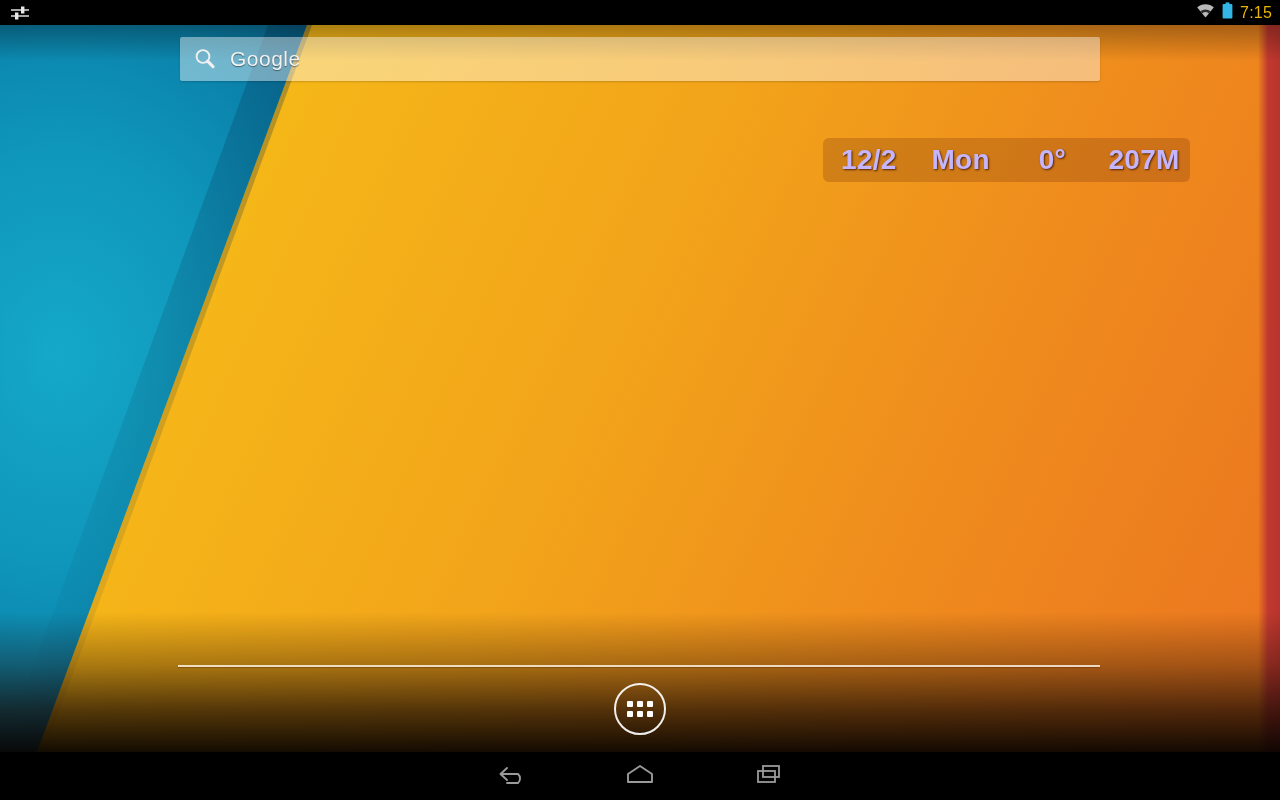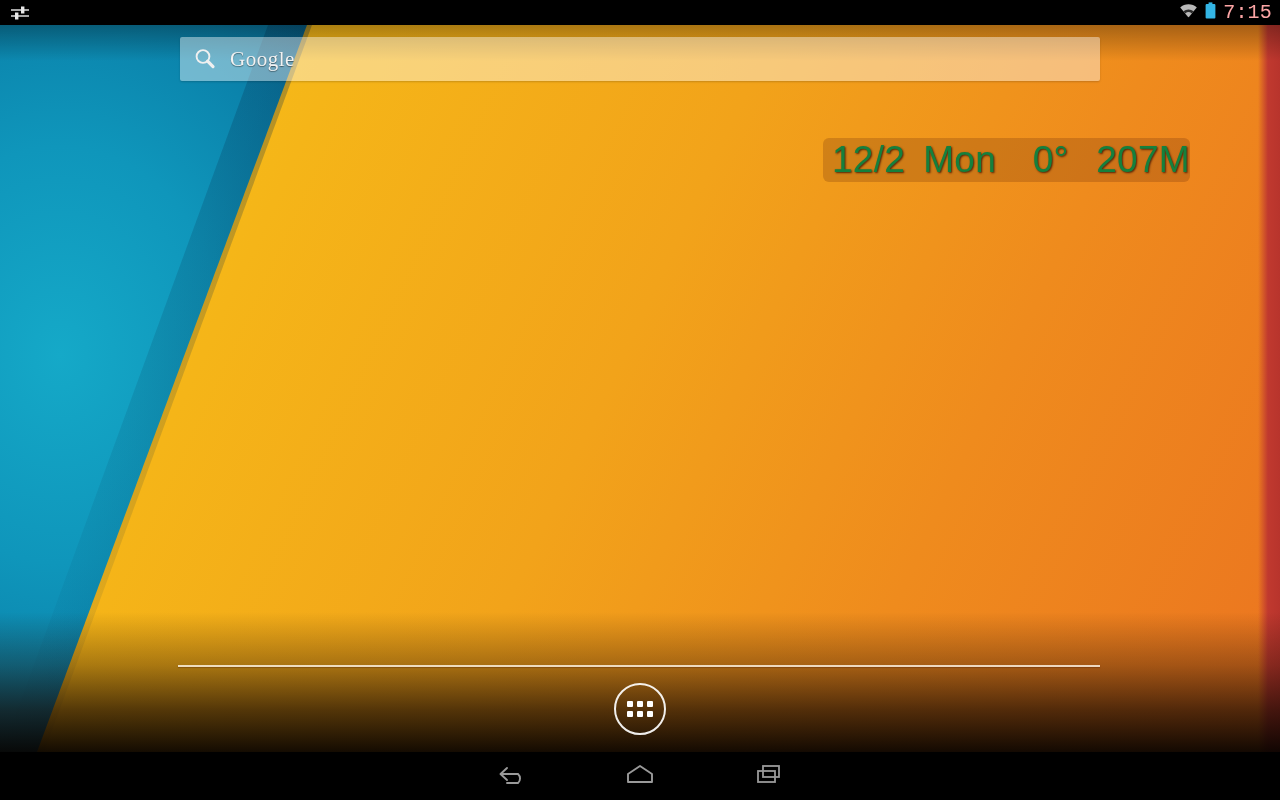--- a/index.html
+++ b/index.html
@@ -104,24 +104,24 @@
   }
   #sb-right {
     position: absolute;
     right: 6px; top: 0;
     height: 25px;
     display: flex;
     align-items: center;
     gap: 7px;
   }
   #sb-time {
-    color: #fca5a5;
-    font-size: 20px;
+    color: #eab308;
+    font-size: 16px;
     letter-spacing: 0.2px;
-    font-family: Liberation Mono, monospace;
+    font-family: Liberation Sans, sans-serif;
     padding-right: 2px;
   }
 
   
   #searchbar {
     position: absolute;
     left: 180px; top: 37px;
     width: 920px; height: 44px;
     background: rgba(255,255,255,0.42);
     border-radius: 2px;
@@ -131,21 +131,21 @@
     z-index: 20;
   }
   #search-icon-wrap {
     width: 46px;
     display: flex;
     align-items: center;
     justify-content: center;
     margin-left: 2px;
   }
   #search-label {
-    font-family: Liberation Serif, serif;
+    font-family: Liberation Sans, sans-serif;
     font-size: 21px;
     color: #f2f2f2;
     text-shadow: 0 1px 1px rgba(0,0,0,0.45);
     letter-spacing: 0.5px;
     margin-left: 2px;
   }
 
   
   #widget {
     position: absolute;
@@ -153,23 +153,23 @@
     width: 367px; height: 44px;
     background: rgba(90,30,10,0.22);
     border-radius: 6px;
     display: flex;
     align-items: center;
     z-index: 20;
   }
   .wgt-cell {
     flex: 1;
     text-align: center;
-    color: #15803d;
-    font-size: 37px;
-    font-weight: normal;
+    color: #c4b5fd;
+    font-size: 28px;
+    font-weight: bold;
     letter-spacing: 0.3px;
     text-shadow: 1px 1px 2px rgba(60,20,5,0.85);
     font-family: "Liberation Sans", sans-serif;
   }
 
   
   #divider {
     position: absolute;
     left: 178px; top: 665px;
     width: 922px; height: 2px;

